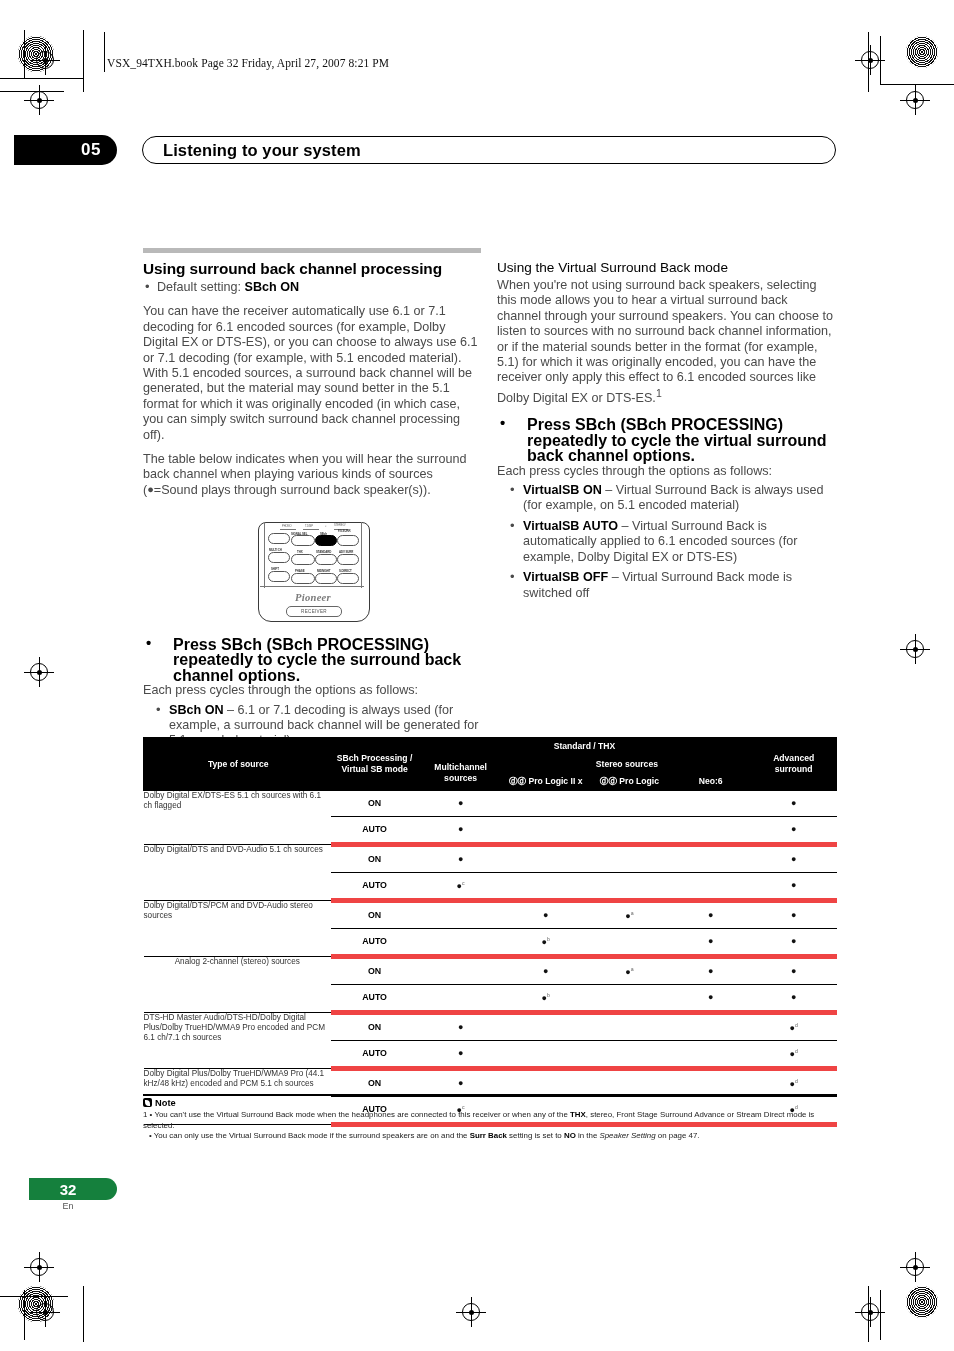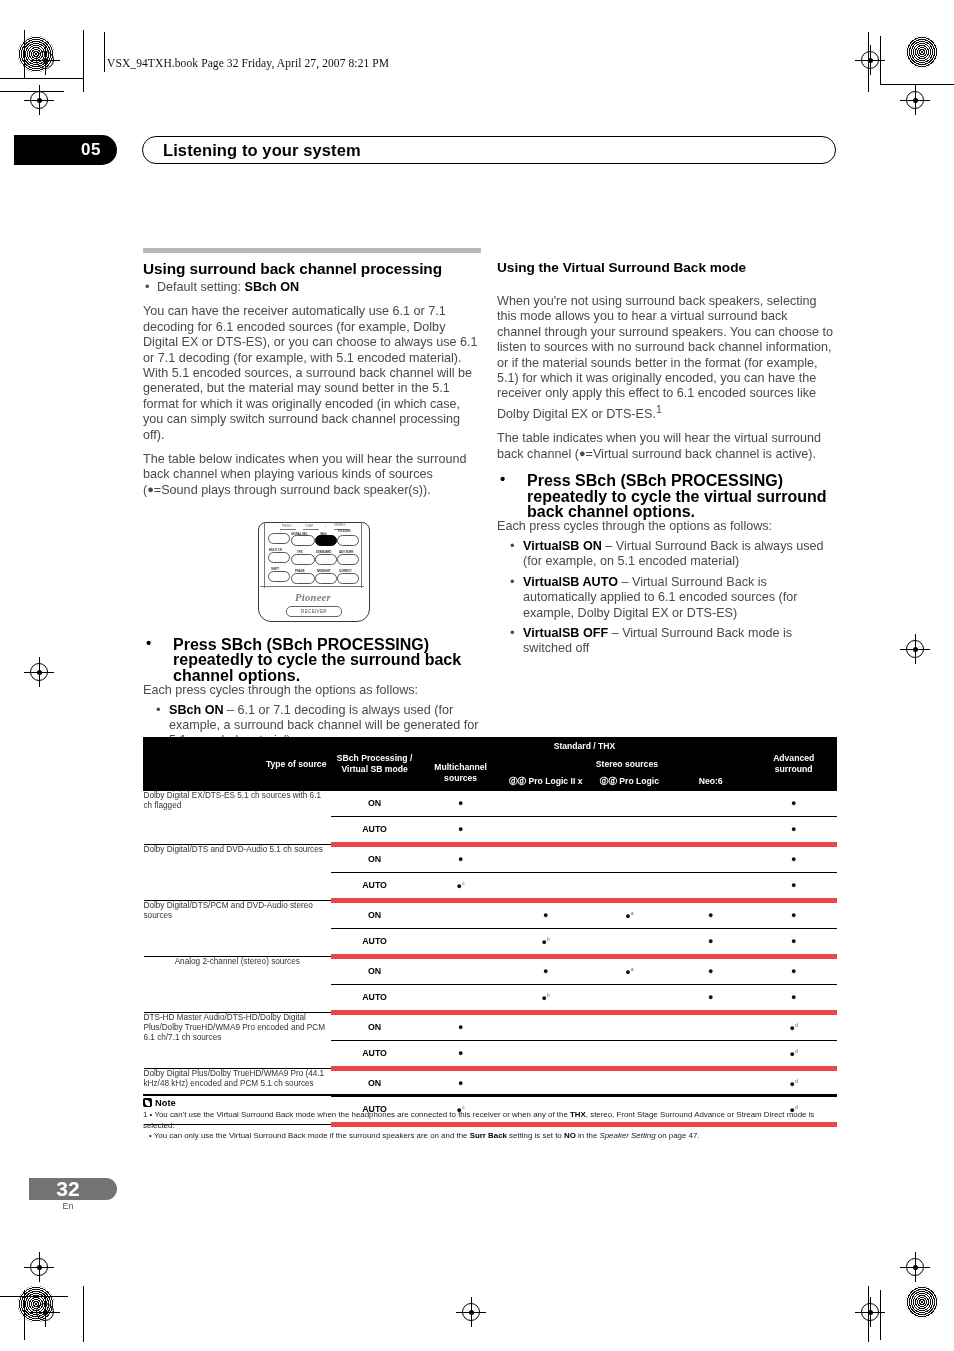--- a/index.html
+++ b/index.html
@@ -48,21 +48,21 @@
   .col{position:absolute;width:338px;font-size:12.6px;line-height:15.4px;color:#4a4a4a;}
   .colL{left:143px;top:248px;}
   .colR{left:497px;top:244px;}
 
   h2.sec{
     font-size:15.4px;font-weight:bold;color:#000;margin:0 0 2px 0;
     line-height:19px;letter-spacing:-.1px;
   }
   .rule-above{height:5px;background:#b9b9b9;margin-bottom:6px;width:338px;}
   h3.sub{
-    font-size:13.6px;font-weight:bold;color:#000;margin:15px 0 18px 0;line-height:17px;
+    font-size:13.6px;font-weight:normal;color:#000;margin:15px 0 2px 0;line-height:17px;
   }
   p{margin:0 0 0 0;}
   p.sp{margin-top:9px;}
   b,strong{color:#000;font-weight:bold;}
 
   ul.b1{list-style:none;margin:2px 0 0 0;padding:0;}
   ul.b1>li{position:relative;padding-left:14px;margin-bottom:1px;}
   ul.b1>li:before{content:"\2022";position:absolute;left:2px;top:-1px;color:#4a4a4a;font-size:13px;}
 
   ul.b2{list-style:none;margin:4px 0 0 0;padding:0;}
@@ -92,21 +92,21 @@
      font-family:"Liberation Serif",serif;font-style:italic;font-weight:bold;
      font-size:10.5px;color:#7a7a7a;letter-spacing:.3px;}
   .recv{position:absolute;left:28px;top:84px;width:54px;height:9px;border:1px solid #666;border-radius:5px;
      display:flex;align-items:center;justify-content:center;font-size:4.6px;color:#555;letter-spacing:.3px;}
 
   
   .tbl{position:absolute;left:143px;top:737px;width:694px;border-collapse:collapse;
        font-size:8.4px;color:#111;}
   .tbl th{background:#000;color:#fff;font-weight:bold;padding:3px 4px;text-align:center;
        border:1px solid #000;line-height:10.5px;font-size:8.6px;}
-  .tbl th.src{text-align:right;padding-left:6px;vertical-align:middle;}
+  .tbl th.src{text-align:center;padding-left:6px;vertical-align:middle;}
   .tbl td{border:0;padding:0;}
   .cellsrc{font-size:8.2px;color:#333;line-height:10.4px;padding:4px 4px 4px 6px;vertical-align:top;}
   .cellmode{font-weight:bold;font-size:8.8px;color:#000;text-align:center;vertical-align:middle;}
   .celldot{text-align:center;vertical-align:middle;}
   .celldot .d{font-size:9px;line-height:1;}
   .celldot sup{font-size:5.2px;color:#666;}
   .rowline td{border-bottom:5px solid #ef4444;}
   .thinline td{border-bottom:.8px solid #000;}
   .grpstart td{border-top:1px solid #000;}
 
@@ -115,22 +115,22 @@
   .note .top{height:1.6px;background:#000;margin-bottom:2px;}
   .noteHd{display:flex;align-items:center;gap:3px;font-weight:bold;font-size:9.3px;color:#000;margin-bottom:2px;}
   .noteIcon{width:9px;height:9px;background:#000;border-radius:2px;position:relative;display:inline-block;}
   .noteIcon:after{content:"";position:absolute;left:2.2px;top:1.6px;width:4.4px;height:5.6px;
      background:#fff;border-radius:0 4px 0 4px;}
   .note p{margin:0 0 0 0;}
   .note .ind{padding-left:10px;text-indent:-4px;}
   .note i{font-style:italic;}
 
   
-  .pgnum{position:absolute;left:29px;top:1178px;width:88px;height:22px;background:#737373;
-     border-radius:0 11px 11px 0;color:#fff;font-weight:bold;font-size:21px;
+  .pgnum{position:absolute;left:29px;top:1178px;width:88px;height:22px;background:#15803d;
+     border-radius:0 11px 11px 0;color:#fff;font-weight:bold;font-size:15px;
      display:flex;align-items:center;justify-content:center;padding-right:10px;box-sizing:border-box;}
   .pgen{position:absolute;left:29px;top:1201px;width:88px;text-align:center;font-size:9px;color:#555;padding-right:10px;box-sizing:border-box;}
 </style>
 </head>
 <body>
 
 <div class="page">
 
   <div class="halftone" style="left:18px;top:36px;width:36px;height:36px;"></div>
   <div class="halftone" style="left:906px;top:36px;width:32px;height:32px;"></div>
@@ -253,21 +253,20 @@
     <p>Each press cycles through the options as follows:</p>
     <ul class="b2">
       <li><b>SBch ON</b><span> – 6.1 or 7.1 decoding is always used (for example, a surround back channel will be generated for 5.1 encoded material)</span></li>
     </ul>
   </div>
 
   <div class="col colR">
 
     <h3 class="sub">Using the Virtual Surround Back mode</h3>
     <p><span>When you're not using surround back speakers, selecting this mode allows you to hear a virtual surround back channel through your surround speakers. You can choose to listen to sources with no surround back channel information, or if the material sounds better in the format (for example, 5.1) for which it was originally encoded, you can have the receiver only apply this effect to 6.1 encoded sources like Dolby Digital EX or DTS-ES.</span><sup>1</sup></p>
-    <p class="sp"><span>The table indicates when you will hear the virtual surround back channel (</span><span class="dotglyph">●</span><span>=Virtual surround back channel is active).</span></p>
 
     <div class="press">
       <span>Press SBch (SBch PROCESSING) repeatedly to cycle the virtual surround back channel options.</span>
     </div>
     <p>Each press cycles through the options as follows:</p>
     <ul class="b2">
       <li><b>VirtualSB ON</b><span> – Virtual Surround Back is always used (for example, on 5.1 encoded material)</span></li>
       <li><b>VirtualSB AUTO</b><span> – Virtual Surround Back is automatically applied to 6.1 encoded sources (for example, Dolby Digital EX or DTS-ES)</span></li>
       <li><b>VirtualSB OFF</b><span> – Virtual Surround Back mode is switched off</span></li>
     </ul>

